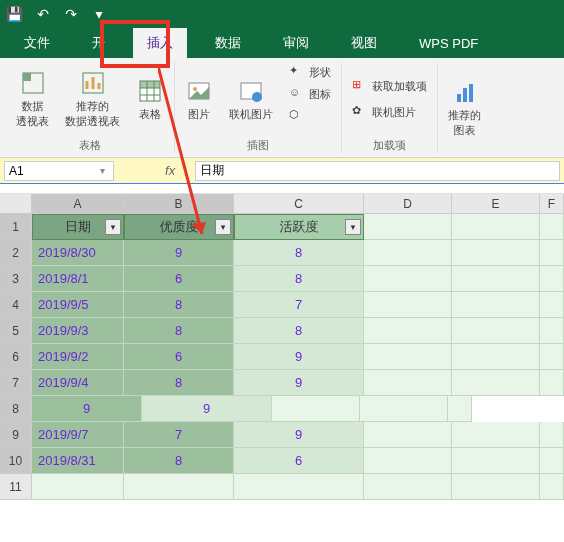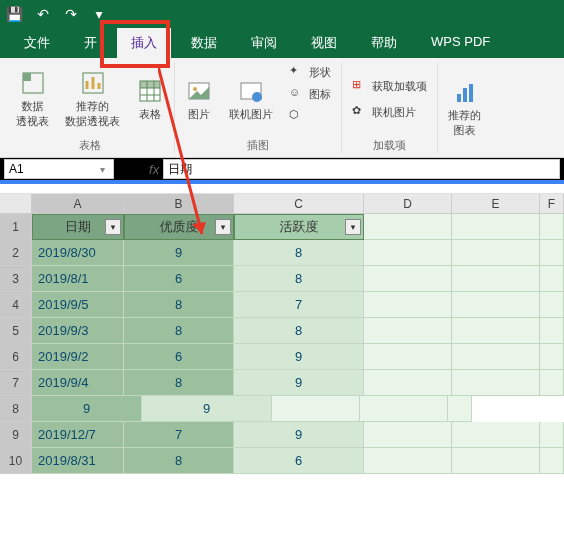--- a/index.html
+++ b/index.html
@@ -1,47 +1,47 @@
 <!DOCTYPE html>
 <html><head>
 <meta charset="utf-8">
 <style>
 *{box-sizing:border-box;margin:0;padding:0;font-family:"Microsoft YaHei",Arial,sans-serif}
 body{background:#fff;width:564px;height:542px;overflow:hidden;position:relative}
 .titlebar{background:#0f6b3e;height:28px;display:flex;align-items:center;padding:0 6px;gap:10px}
 .titlebar .tb-icon{color:#fff;font-size:14px;width:18px;text-align:center}
-.tabs{background:#0f6b3e;height:30px;display:flex;align-items:flex-start;padding-left:10px;gap:6px}
+.tabs{background:#0f6b3e;height:30px;display:flex;align-items:center;padding-left:10px;gap:14px}
 .tab{color:#fff;font-size:13px;padding:6px 14px;cursor:pointer}
 .tab.active{background:#f3f3f3;color:#4c1d95}
 .highlight-box{position:absolute;left:100px;top:20px;width:70px;height:48px;border:4px solid #e63425;pointer-events:none;z-index:10}
 .ribbon{background:#f3f3f3;height:100px;border-bottom:1px solid #d4d4d4;display:flex;padding:4px 6px}
 .ribbon-group{display:flex;flex-direction:column;align-items:center;padding:0 6px;border-right:1px solid #e0e0e0;position:relative}
 .ribbon-row{display:flex;gap:8px;flex:1}
 .ribbon-btn{display:flex;flex-direction:column;align-items:center;justify-content:center;font-size:11px;color:#444;padding:2px 4px;cursor:pointer}
 .ribbon-btn .ico{width:28px;height:28px;display:flex;align-items:center;justify-content:center;margin-bottom:2px}
 .ribbon-small{display:flex;align-items:center;gap:4px;font-size:11px;color:#444;padding:2px 4px;cursor:pointer}
 .ribbon-small .sico{width:16px;height:16px}
 .group-label{font-size:11px;color:#666;padding-top:2px}
-.namebox-row{height:26px;border-bottom:4px solid #3b82f6;display:flex;align-items:center;background:#000000}
+.namebox-row{height:26px;border-bottom:1px solid #3b82f6;display:flex;align-items:center;background:#fef9c3}
 .namebox{width:110px;border:1px solid #ccc;height:20px;font-size:12px;padding:0 4px;margin-left:4px;background:#fff}
-.fx-label{font-style:italic;color:#666;margin:0 4px;font-size:13px}
+.fx-label{font-style:italic;color:#666;margin:0 20px;font-size:13px}
 .formula-bar{flex:1;border:1px solid #ccc;height:20px;font-size:12px;padding:0 4px;margin-right:4px;background:#fff}
 .sheet-area{position:relative}
 .col-headers{display:flex;height:20px;background:#e8e8e8;border-bottom:1px solid #ccc}
 .corner{width:32px;border-right:1px solid #ccc;background:#e8e8e8}
 .col-h{border-right:1px solid #ccc;text-align:center;font-size:12px;color:#444;line-height:20px}
 .col-h.sel{background:#c8c8c8}
 .cA{width:92px}.cB{width:110px}.cC{width:130px}.cD{width:88px}.cE{width:88px}.cF{width:24px}
 .grid-row{display:flex;height:26px}
 .row-h{width:32px;border-right:1px solid #ccc;border-bottom:1px solid #ccc;background:#e8e8e8;text-align:center;font-size:12px;color:#444;line-height:26px}
 .row-h.sel{background:#c8c8c8}
 .cell{border-right:1px solid #c0d8c0;border-bottom:1px solid #c0d8c0;font-size:13px;padding:0 6px;line-height:26px;background:#e8f5e8}
 .hdr-cell{background:#a6cdac;border:1px solid #5a8a5a;display:flex;align-items:center;justify-content:center;position:relative;color:#333}
 .hdr-cell.sel{background:#7ba583}
-.data-cell{background:#d5e8d5;color:#0c4a6e}
+.data-cell{background:#d5e8d5;color:#6d28d9}
 .data-cell.sel{background:#9cbf9e}
 .data-cell.center{text-align:center}
 .filter-btn{position:absolute;right:2px;top:4px;width:16px;height:16px;border:1px solid #888;background:#eee;font-size:9px;line-height:14px;text-align:center}
 .arrow-line{position:absolute;left:158px;top:66px;pointer-events:none;z-index:9}
 svg{display:block}
 </style>
 </head>
 <body>
 
 <div class="titlebar">
@@ -51,21 +51,20 @@
   <span class="tb-icon">▾</span>
 </div>
 
 <div class="tabs">
   <div class="tab">文件</div>
   <div class="tab">开</div>
   <div class="tab active">插入</div>
   <div class="tab">数据</div>
   <div class="tab">审阅</div>
   <div class="tab">视图</div>
-  <div class="tab">帮助</div>
   <div class="tab">WPS PDF</div>
 </div>
 
 <div class="highlight-box"></div>
 
 <div class="arrow-line">
 <svg width="60" height="180">
       <line x1="0" y1="0" x2="44" y2="168" stroke="#e63425" stroke-width="3"></line>
       <polygon points="44,168 34,158 48,156" fill="#e63425"></polygon>
     </svg>
@@ -279,30 +278,39 @@
       <div class="grid-row">
         <div class="row-h sel">8</div>
     <div class="cell data-cell sel center cB">9</div>
     <div class="cell data-cell center cC">9</div>
     <div class="cell cD"></div>
     <div class="cell cE"></div>
     <div class="cell cF"></div>
       </div>
       <div class="grid-row">
         <div class="row-h sel">9</div>
-    <div class="cell data-cell sel cA">2019/12/7</div>
+    <div class="cell data-cell sel cA">2019/9/7</div>
     <div class="cell data-cell sel center cB">7</div>
     <div class="cell data-cell center cC">9</div>
     <div class="cell cD"></div>
     <div class="cell cE"></div>
     <div class="cell cF"></div>
       </div>
       <div class="grid-row">
         <div class="row-h sel">10</div>
     <div class="cell data-cell sel cA">2019/8/31</div>
     <div class="cell data-cell sel center cB">8</div>
     <div class="cell data-cell center cC">6</div>
     <div class="cell cD"></div>
     <div class="cell cE"></div>
     <div class="cell cF"></div>
       </div>
+      <div class="grid-row">
+        <div class="row-h">11</div>
+    <div class="cell cA"></div>
+    <div class="cell cB"></div>
+    <div class="cell cC"></div>
+    <div class="cell cD"></div>
+    <div class="cell cE"></div>
+    <div class="cell cF"></div>
+      </div>
     </div>
 </div>
 
 </body></html>

